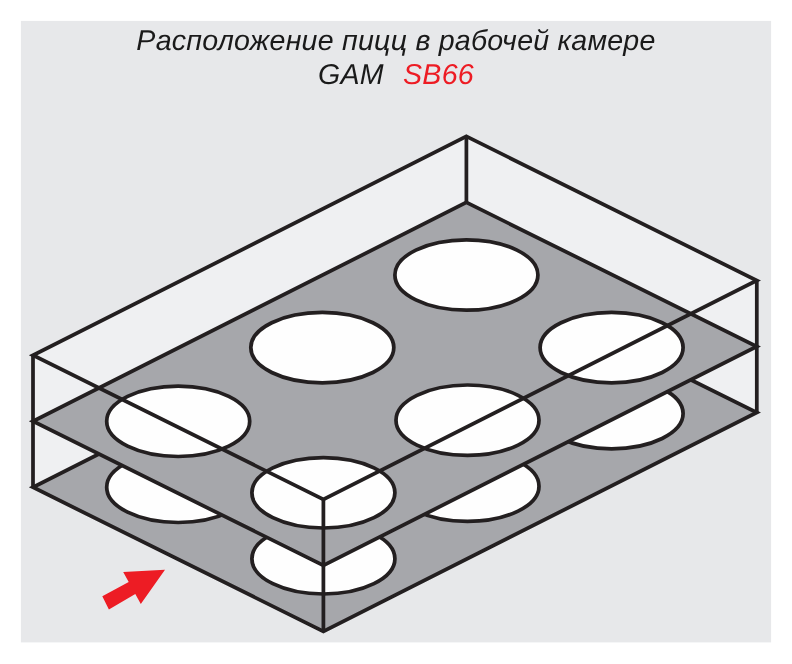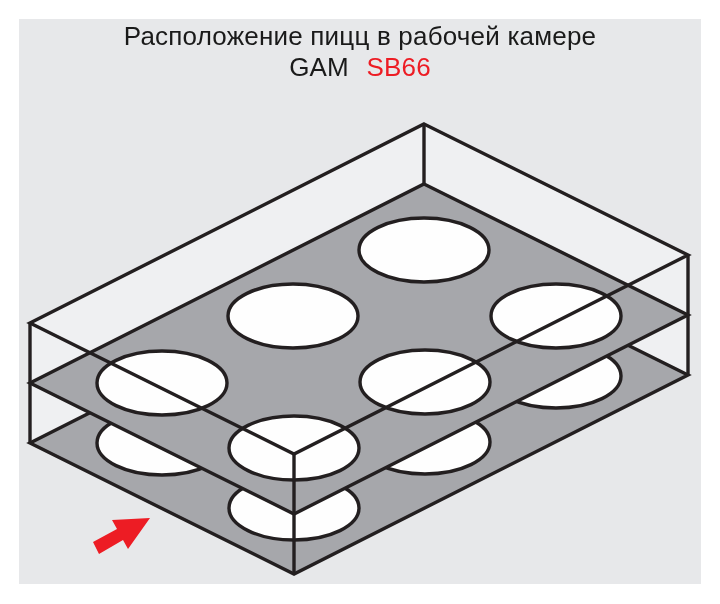--- a/index.html
+++ b/index.html
@@ -1,20 +1,21 @@
 <!DOCTYPE html>
 <html><head>
 <meta charset="utf-8">
 <style>
   html, body { margin: 0; padding: 0; background: #ffffff; }
   .stage {
     position: relative;
     width: 720px;
     height: 604px;
     font-family: "Liberation Sans", sans-serif;
+    font-style: italic;
   }
   svg { display: block; }
   .sw { stroke-width: 3.4; stroke-linejoin: miter; }
   .title-text { font-size: 26px; letter-spacing: 0.2px; }
 </style>
 </head>
 <body>
 
 <div class="stage">
   <svg width="720" height="604" viewBox="0 0 720 604">

